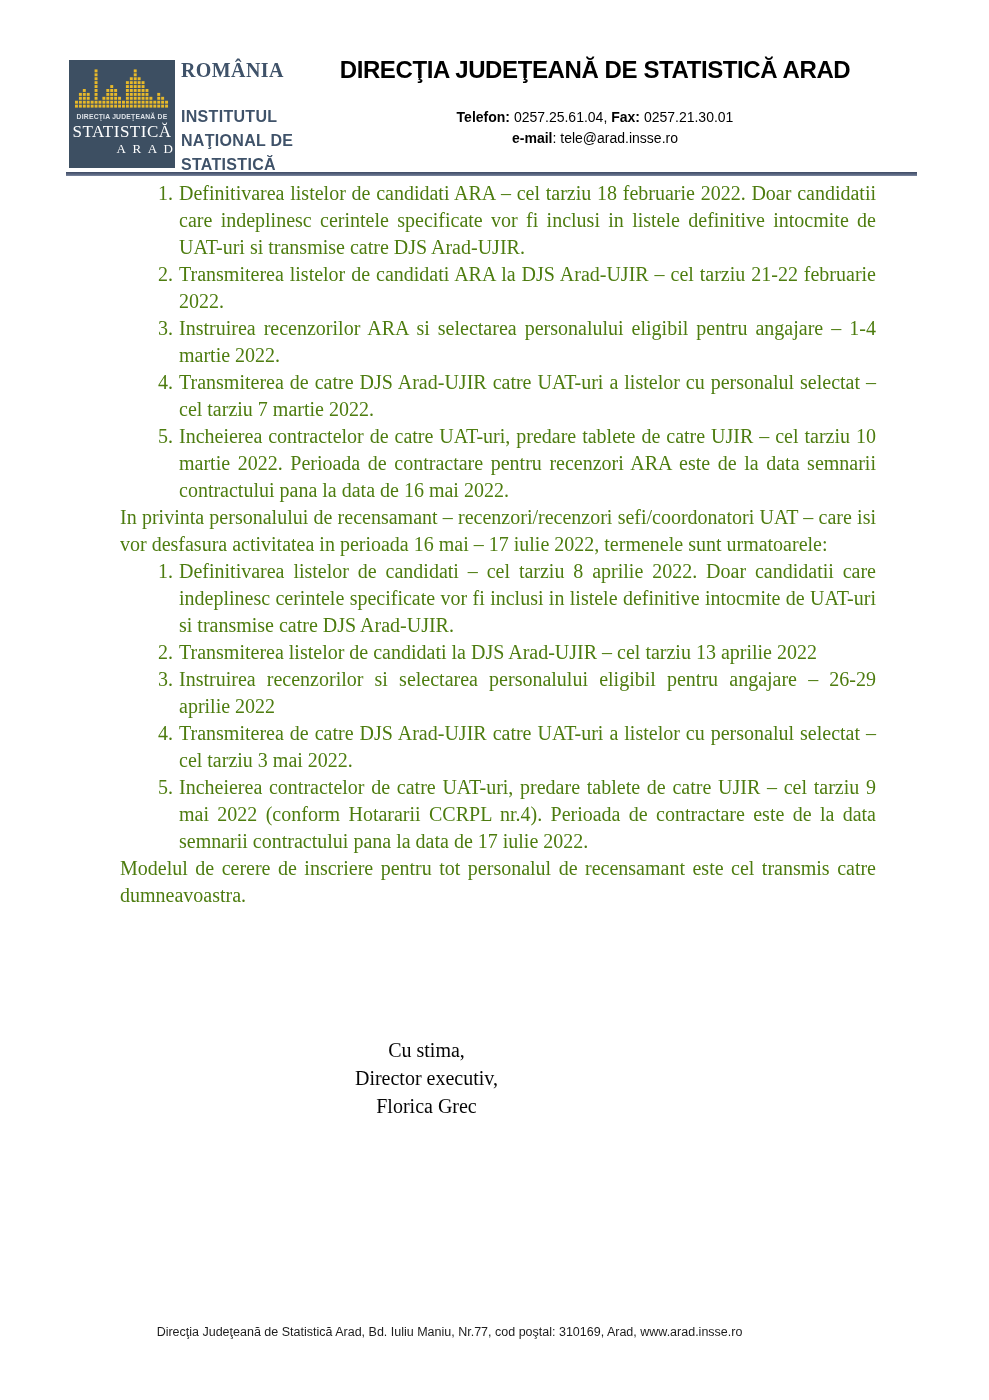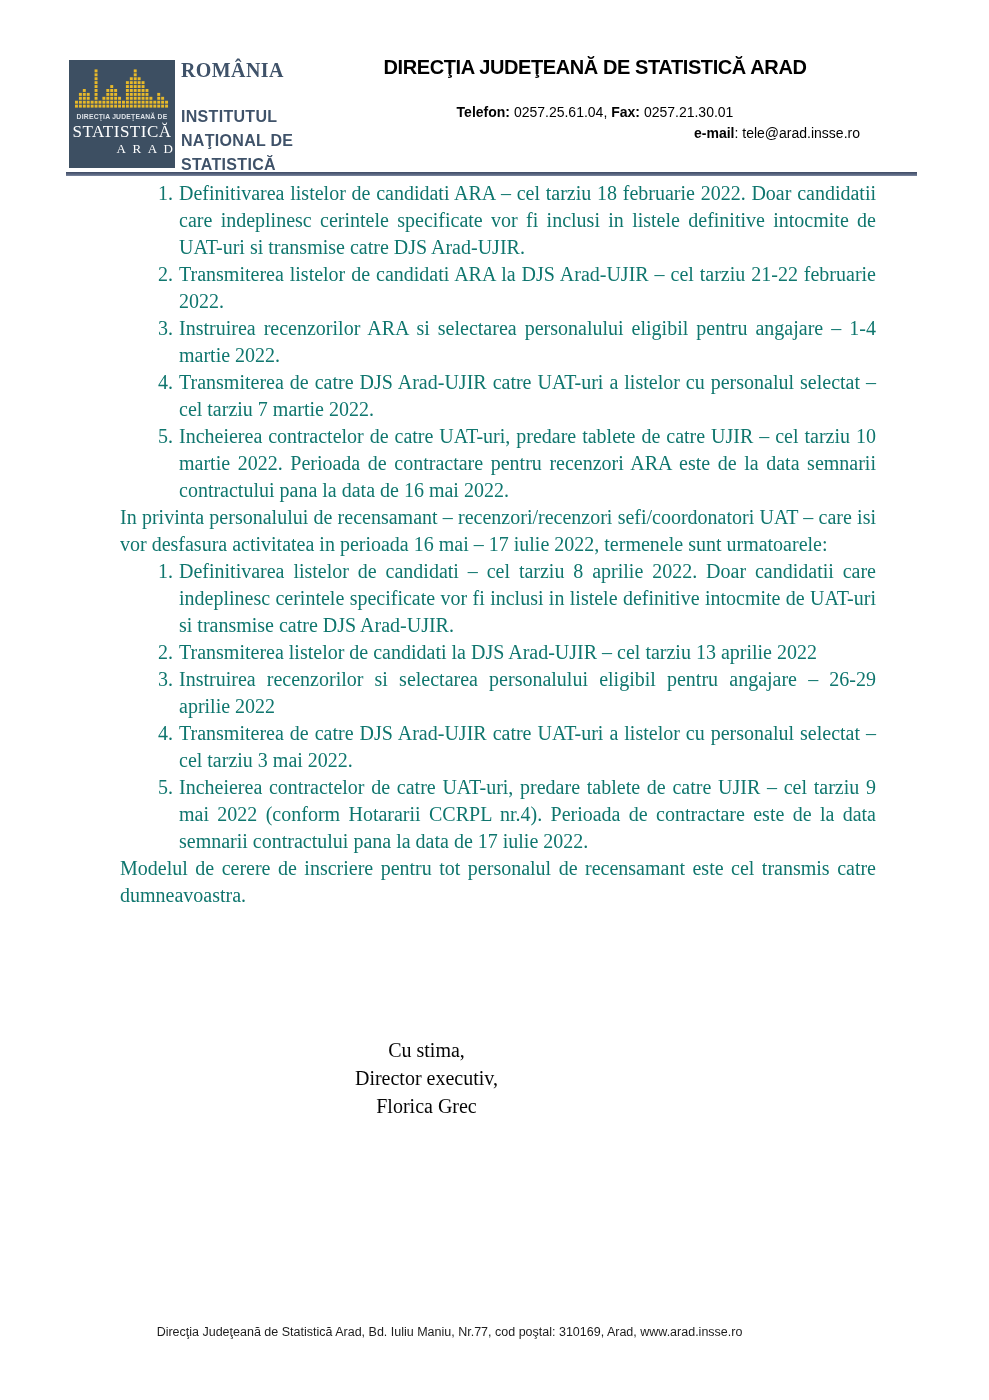--- a/index.html
+++ b/index.html
@@ -45,38 +45,38 @@
   .inst { margin-top:26px; font-size:16px; line-height:24px; letter-spacing:.3px; }
 
   .head-center {
     position:absolute; left:330px; top:56px; width:530px;
     text-align:center;
     font-family:"Liberation Sans", sans-serif;
     color:#000;
   }
   .head-title {
     margin:0;
-    font-size:20px; font-weight:700; letter-spacing:-0.4px;
+    font-size:24px; font-weight:700; letter-spacing:-0.4px;
     white-space:nowrap;
   }
   .contact-line1 { margin:23px 0 0 0; font-size:14px; line-height:21px; }
-  .contact-line2 { margin:0; font-size:14px; line-height:21px;text-align:right; }
+  .contact-line2 { margin:0; font-size:14px; line-height:21px; }
   .contact-line1 b, .contact-line2 b { font-weight:700; }
 
   .divider {
     position:absolute; left:66px; top:172px;
     width:851px; height:4px;
     background:linear-gradient(180deg,#3f4b64 0%,#5b6882 60%,#7d88a0 100%);
   }
 
   
   .doc-body {
     position:absolute; left:120px; top:180px; width:756px;
     font-size:20px; line-height:27px;
-    color:#0f766e;
+    color:#4d7c0f;
     text-align:justify;
   }
   .doc-body ol { margin:0; padding:0 0 0 58px; }
   .doc-body li { padding-left:1px; }
   .doc-body p { margin:0; }
 
   
   .signature {
     position:absolute; left:0; top:1036px; width:853px;
     text-align:center;

